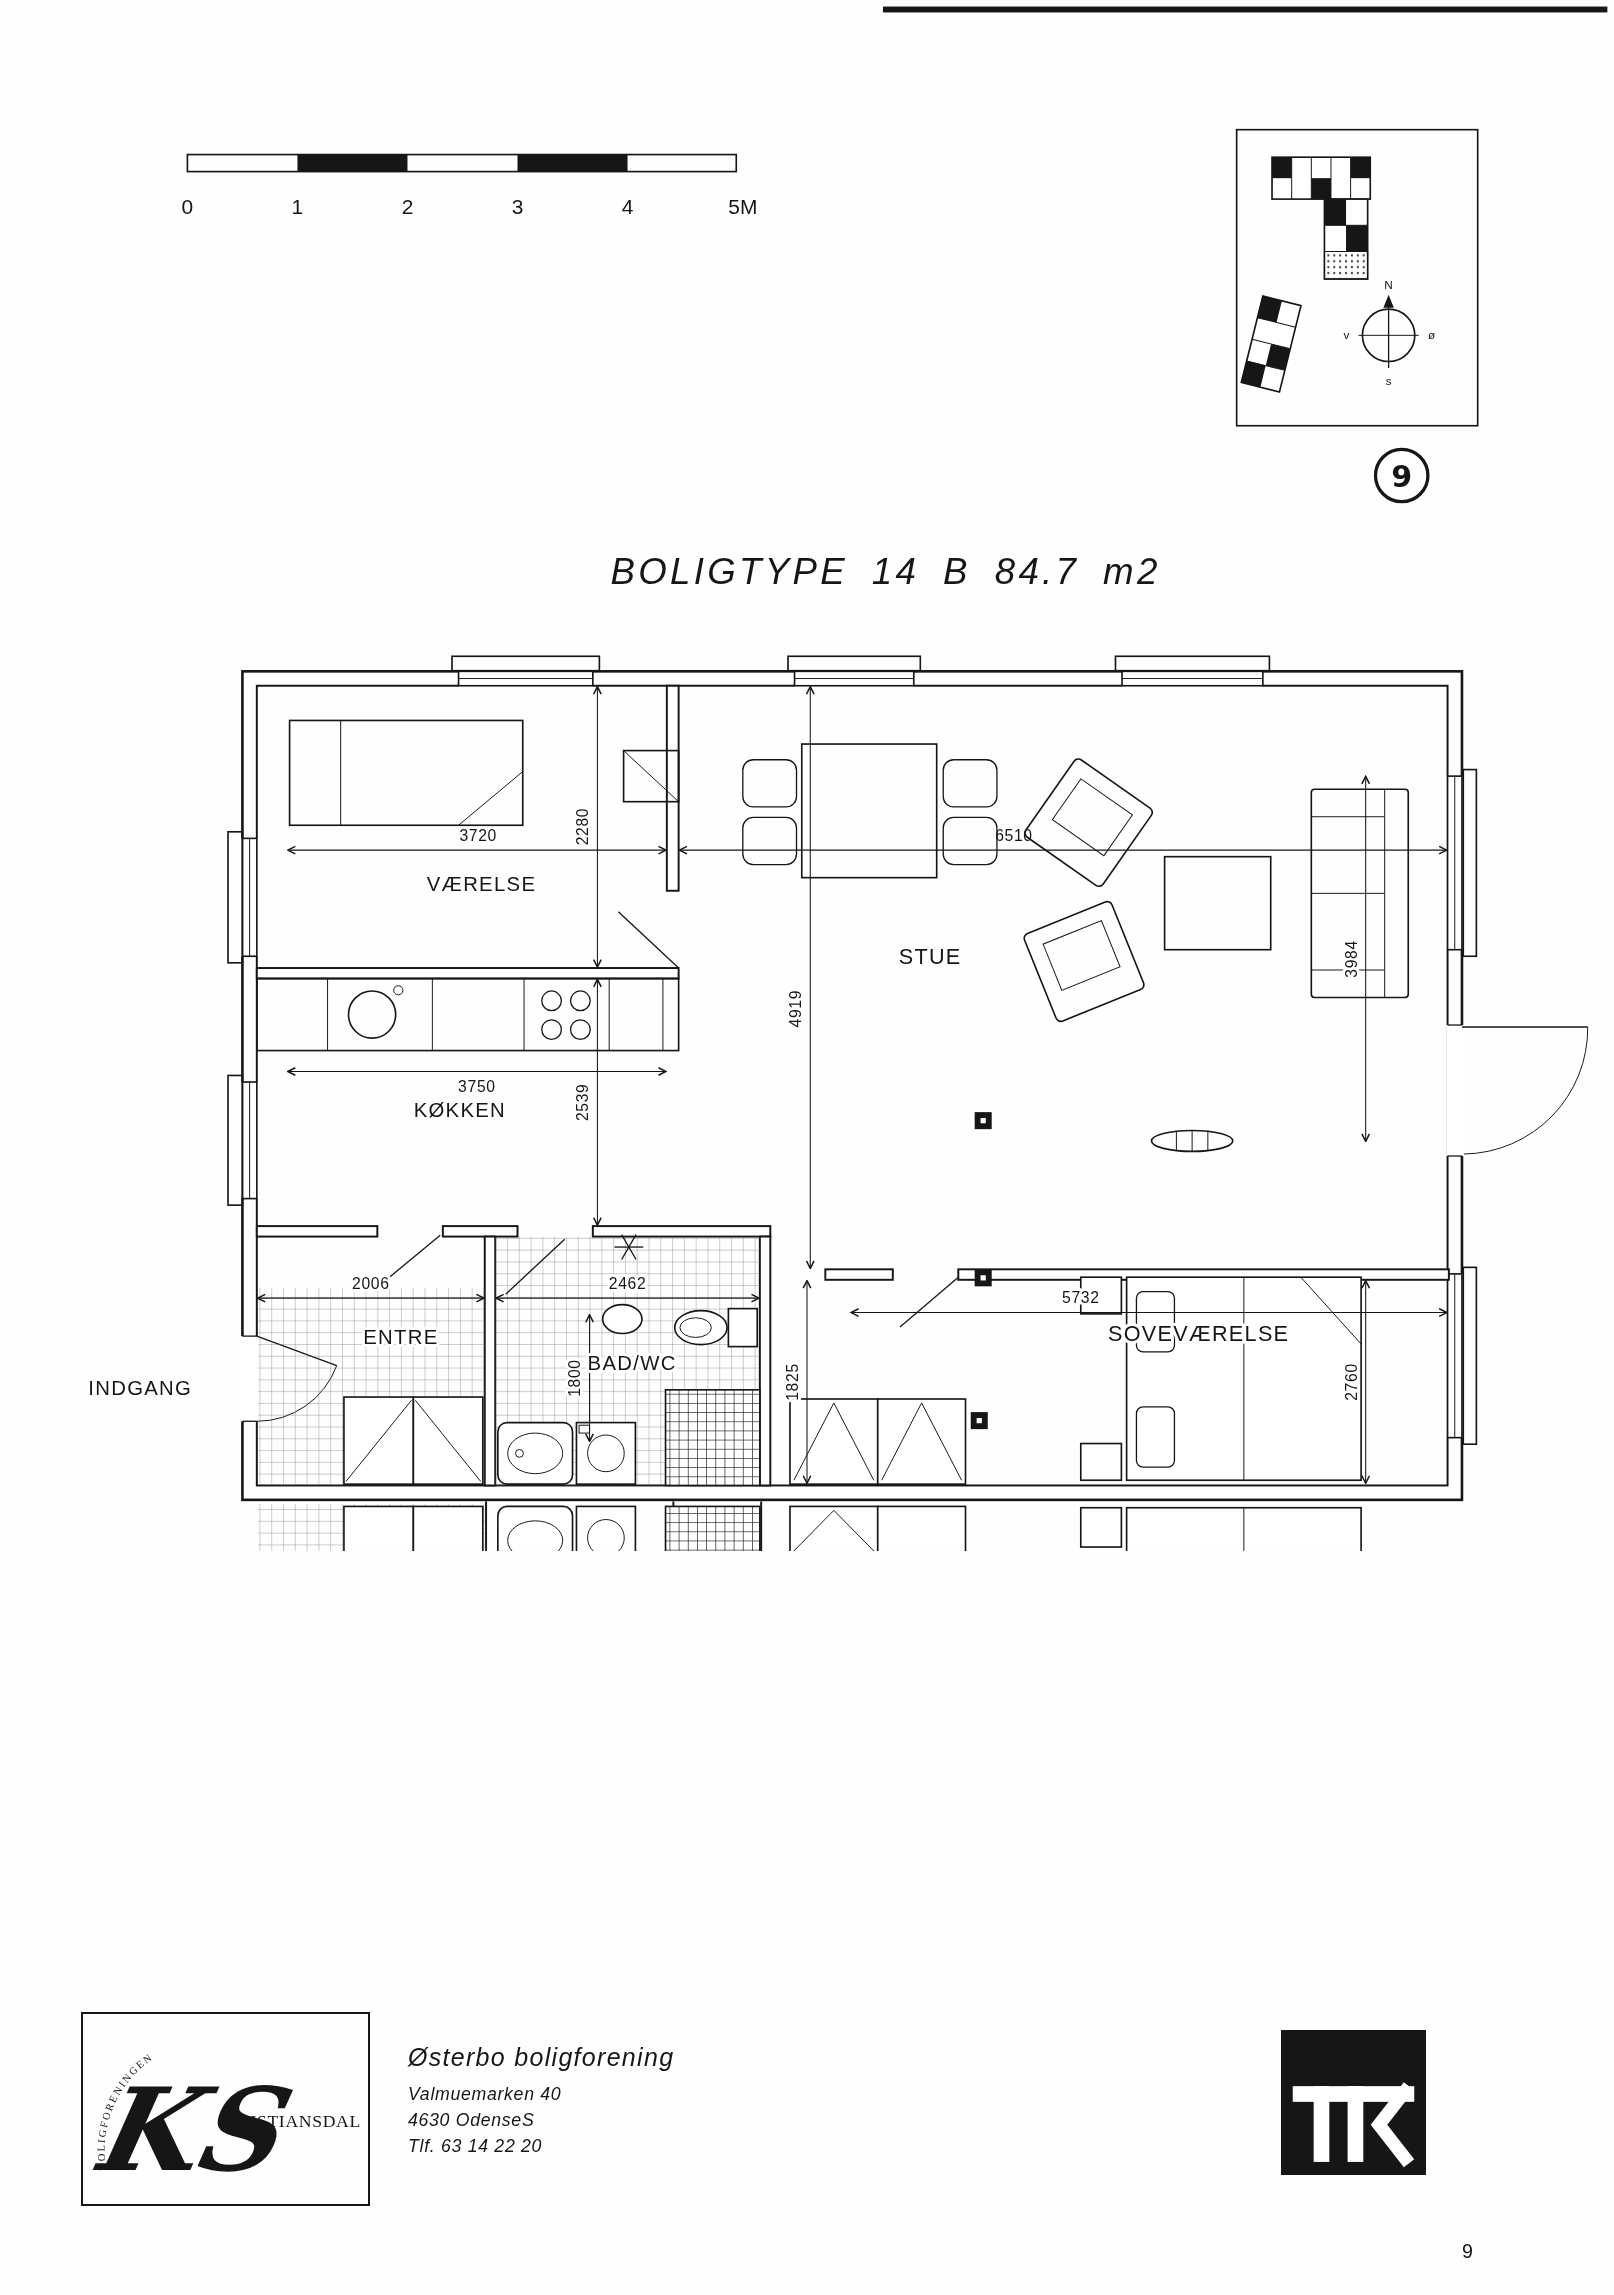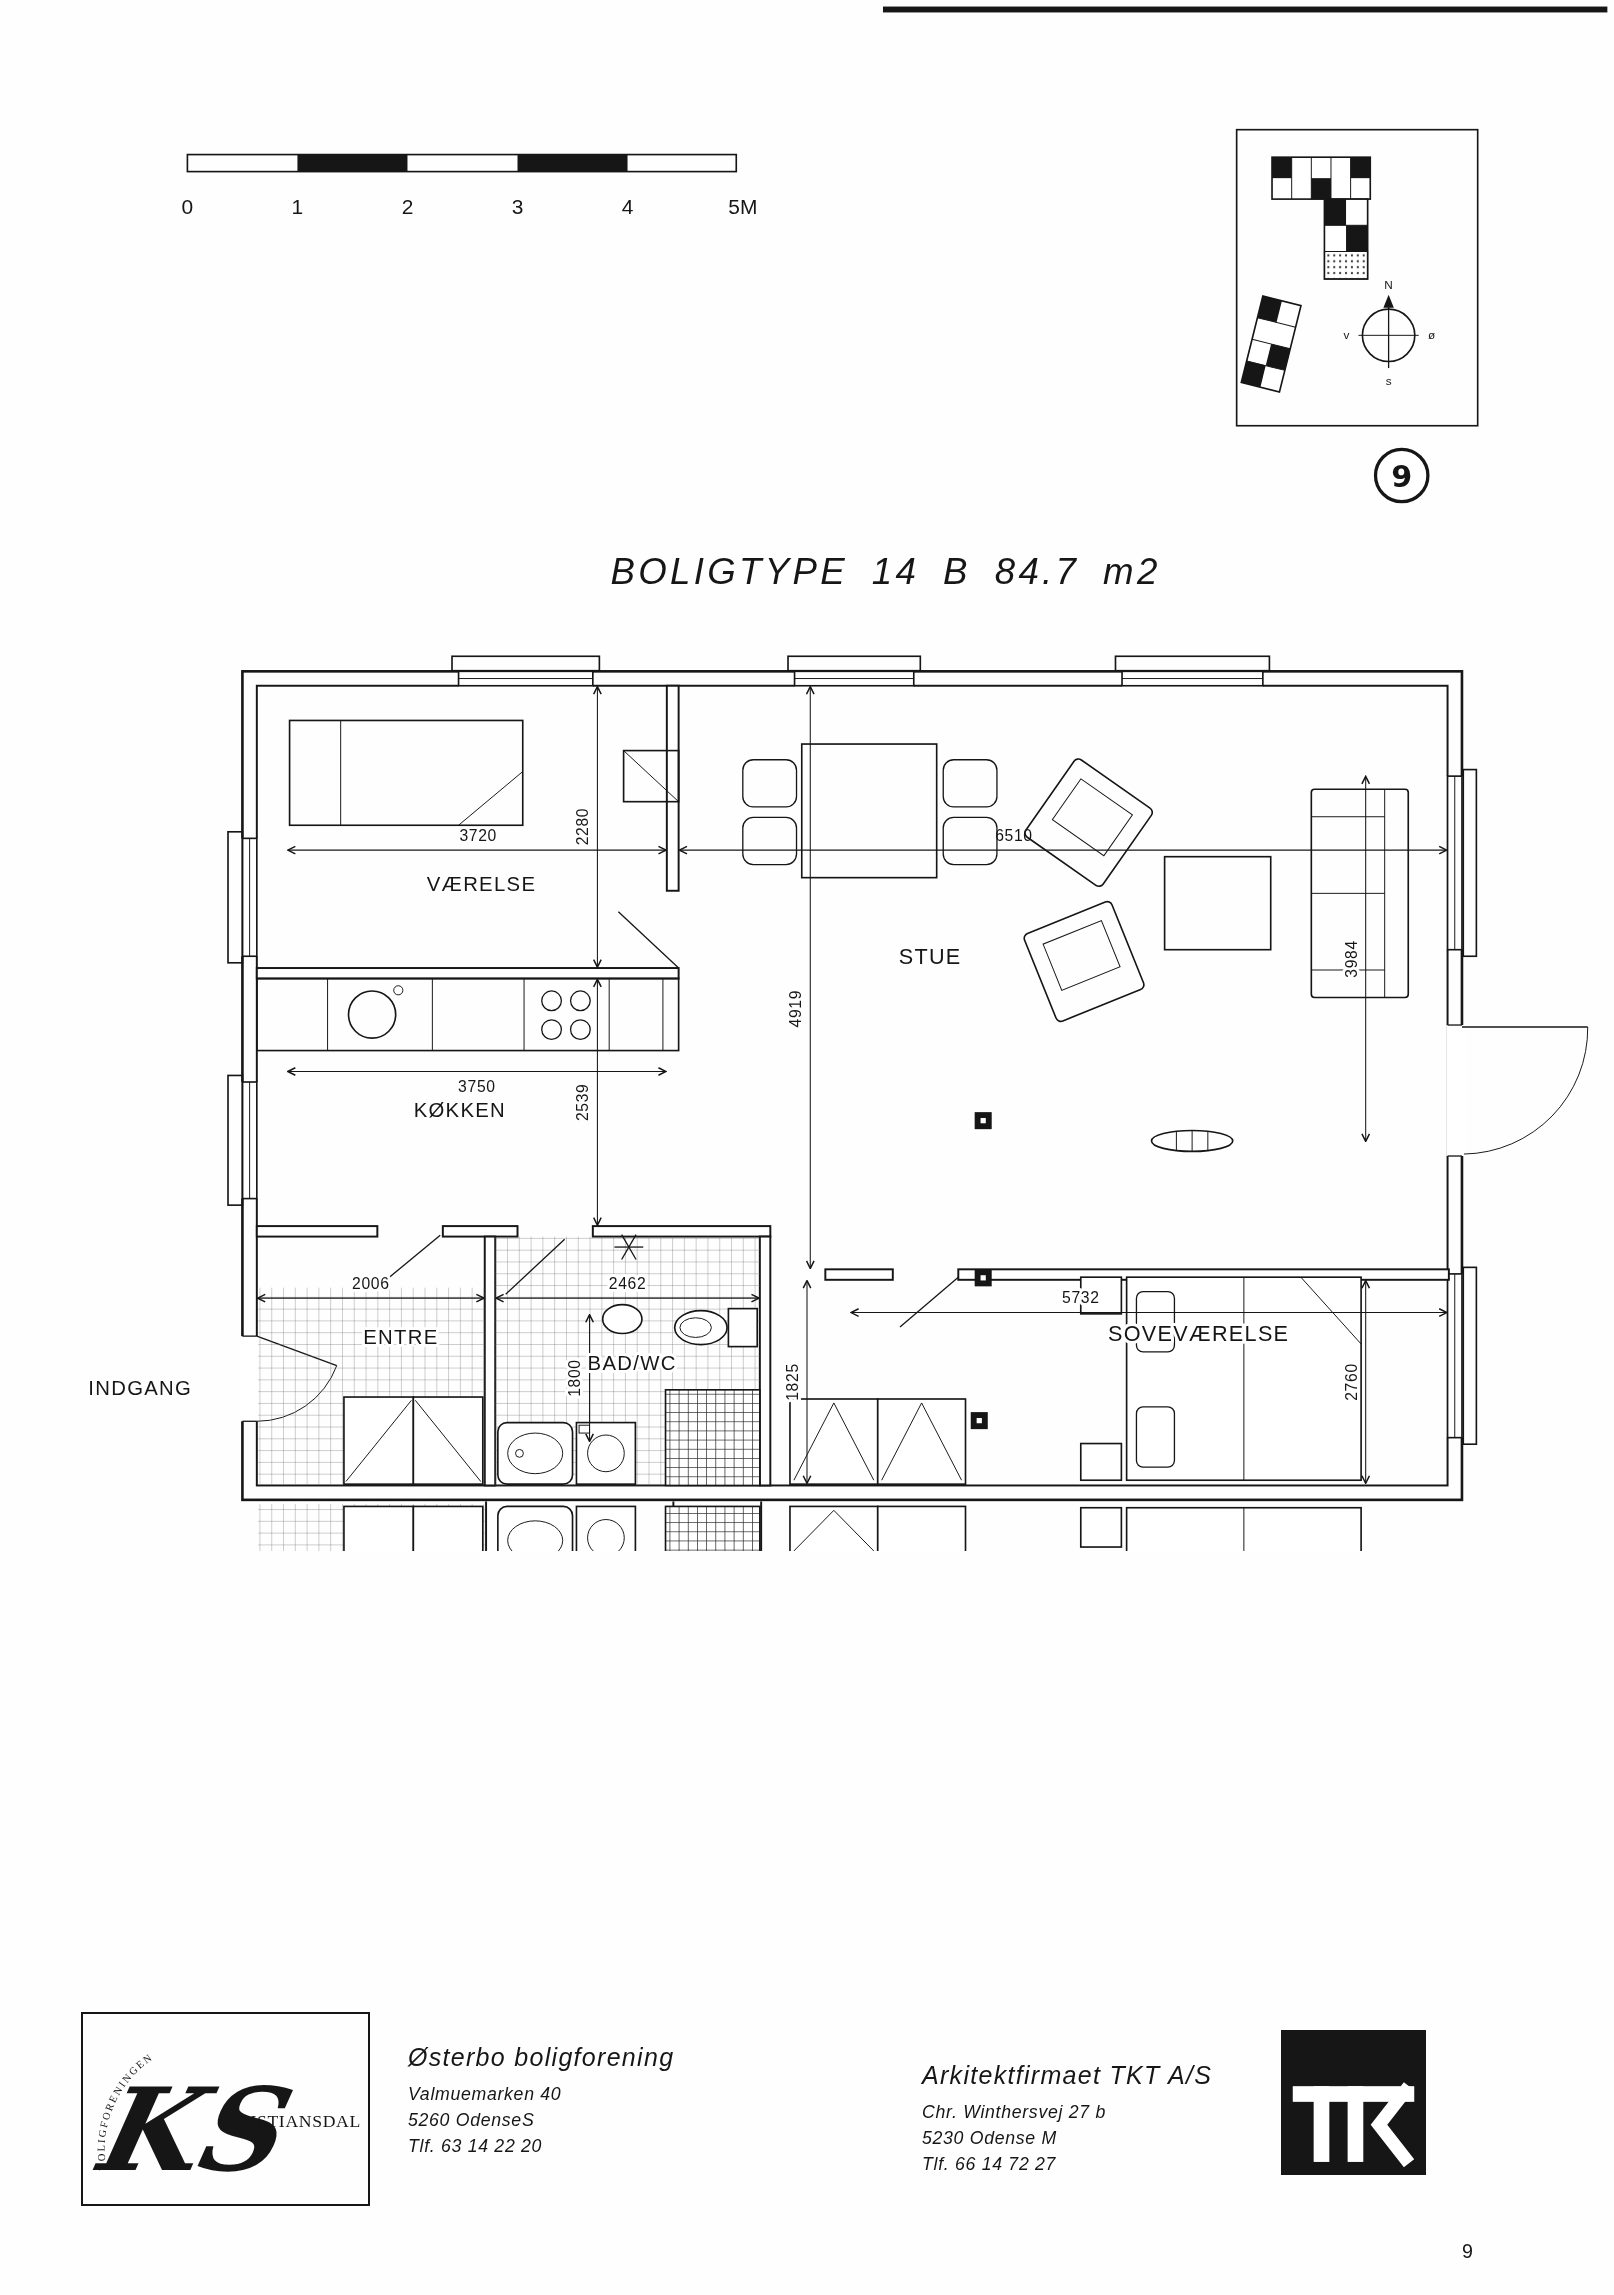--- a/index.html
+++ b/index.html
@@ -408,30 +408,24 @@
         <textPath href="#arcp">BOLIGFORENINGEN</textPath>
       </text>
       <text class="ks" transform="translate(158,238) skewX(-14)" text-anchor="middle">KS</text>
       <text class="kd" x="216" y="172">KRISTIANSDAL</text>
     </svg>
   </div>
 
   <div class="f-block" style="left:408px;top:2043px">
     <div class="f-name">Østerbo boligforening</div>
     <div class="f-line">Valmuemarken 40</div>
-    <div class="f-line">5260 OdenseS</div>
+    <div class="f-line">4630 OdenseS</div>
     <div class="f-line">Tlf. 63 14 22 20</div>
   </div>
 
-  <div class="f-block" style="left:922px;top:2061px">
-    <div class="f-name">Arkitektfirmaet TKT A/S</div>
-    <div class="f-line">Chr. Winthersvej 27 b</div>
-    <div class="f-line">5230 Odense M</div>
-    <div class="f-line">Tlf. 66 14 72 27</div>
-  </div>
 
   <div class="tkt-logo">
     <svg width="145" height="145" viewBox="0 0 222 222" xmlns="http://www.w3.org/2000/svg">
       <rect x="0" y="0" width="222" height="222" fill="#161616"></rect>
       <rect x="18" y="86" width="186" height="24" fill="#fff"></rect>
       <rect x="50" y="86" width="24" height="116" fill="#fff"></rect>
       <rect x="102" y="86" width="24" height="116" fill="#fff"></rect>
       <path d="M 196 86 L 150 145 L 196 204" stroke="#fff" stroke-width="20" fill="none"></path>
     </svg>
   </div>

